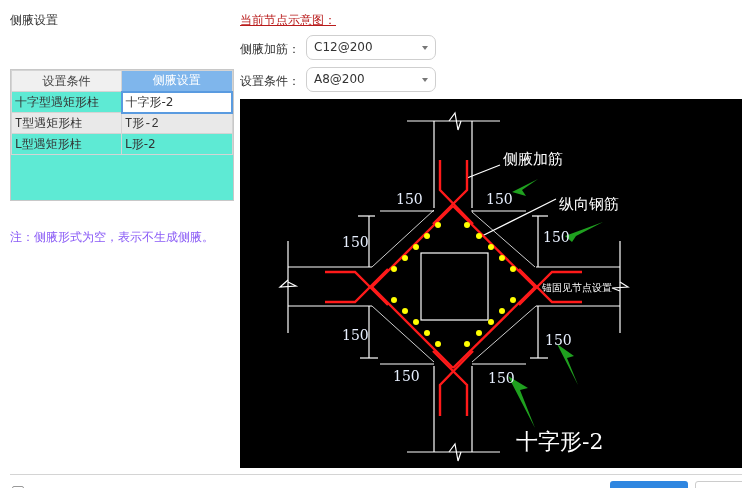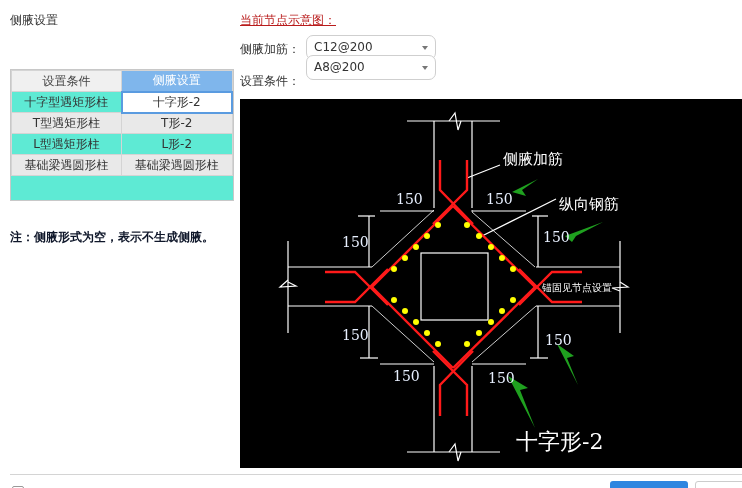--- a/index.html
+++ b/index.html
@@ -3,28 +3,28 @@
 <meta charset="utf-8">
 <style>
   * { box-sizing: border-box; margin: 0; padding: 0; }
   html, body { width: 742px; height: 488px; overflow: hidden; background: #ffffff; }
   body { position: relative; font-family: "DejaVu Sans", "Liberation Sans", sans-serif; font-size: 12px; color: #333; }
 
   .section-title { position: absolute; left: 10px; top: 12px; font-size: 12px; color: #333; }
 
   .grid { position: absolute; left: 10px; top: 35px; width: 224px; height: 132px; border: 1px solid #c8c8c8; background: #5eead4; margin-top: 34px; }
   .grid table { border-collapse: collapse; width: 100%; table-layout: fixed; }
-  .grid th, .grid td { height: 21px; border: 1px solid #d4d4d4; padding: 0 3px; font-size: 12px; font-weight: normal; white-space: nowrap; overflow: hidden; text-align: center; color: #333; }
+  .grid th, .grid td { height: 21px; border: 1px solid #d4d4d4; padding: 0 3px; font-size: 12px; font-weight: normal; white-space: nowrap; overflow: hidden; text-align: left; color: #333; }
   .grid th { text-align: center; background: #f0f0f0; color: #444; }
   .grid th.active { background: #7fb6ec; color: #fff; }
   .grid col.c1 { width: 110px; }
-  .grid tr.alt td { background: #e9e9e9; }
+  .grid tr.alt td { background: #e9e9e9; font-family: Liberation Mono, monospace; }
   .grid td.editing { border: 2px solid #5a9be0; background: #fff; }
 
-  .note { position: absolute; left: 10px; top: 229px; font-size: 12px; color: #0f172a; font-weight: bold; }
+  .note { position: absolute; left: 10px; top: 229px; font-size: 12px; color: #8b5cf6; }
 
   .right-title { position: absolute; left: 240px; top: 12px; font-size: 12px; color: #b91c1c; text-decoration: underline; }
   .field-label { position: absolute; left: 240px; font-size: 12px; color: #333; }
   .select { position: absolute; left: 306px; width: 130px; height: 25px; border: 1px solid #cfcfcf; border-radius: 7px; background: #fff; padding-left: 7px; line-height: 23px; font-size: 12px; color: #333; }
   .select .caret { position: absolute; right: 7px; top: 10px; width: 0; height: 0; border-left: 3px solid transparent; border-right: 3px solid transparent; border-top: 4px solid #777; }
 
   .canvas { position: absolute; left: 240px; top: 99px; width: 502px; height: 369px; background: #000; overflow: hidden; }
   .canvas svg { position: absolute; left: 0; top: 0; }
 
   .divider { position: absolute; left: 10px; right: 0; top: 474px; height: 1px; background: #d4d4d4; }
@@ -55,40 +55,36 @@
         <td class="editing">十字形-2</td>
       </tr>
       <tr class="alt">
         <td>T型遇矩形柱</td>
         <td>T形-2</td>
       </tr>
       <tr>
         <td>L型遇矩形柱</td>
         <td>L形-2</td>
       </tr>
-      <tr class="alt">
-        <td>基础梁遇圆形柱</td>
-        <td>基础梁遇圆形柱</td>
-      </tr>
     </tbody>
   </table>
 </div>
 
 <div class="note">注：侧腋形式为空，表示不生成侧腋。</div>
 
 <div class="right-title">当前节点示意图：</div>
 
 <div class="field-label" style="top:41px;">侧腋加筋：</div>
 <div class="select" style="top:35px;">
   <span>C12@200</span>
   <span class="caret"></span>
 </div>
 
 <div class="field-label" style="top:73px;">设置条件：</div>
-<div class="select" style="top:55px;">
+<div class="select" style="top:67px;">
   <span>A8@200</span>
   <span class="caret"></span>
 </div>
 
 <div class="canvas">
   <svg width="502" height="369" viewBox="240 99 502 369" xmlns="http://www.w3.org/2000/svg">
 
     <g stroke="#ffffff" stroke-width="1.2" fill="none">
 
       <line x1="407" y1="121" x2="500" y2="121"></line>

